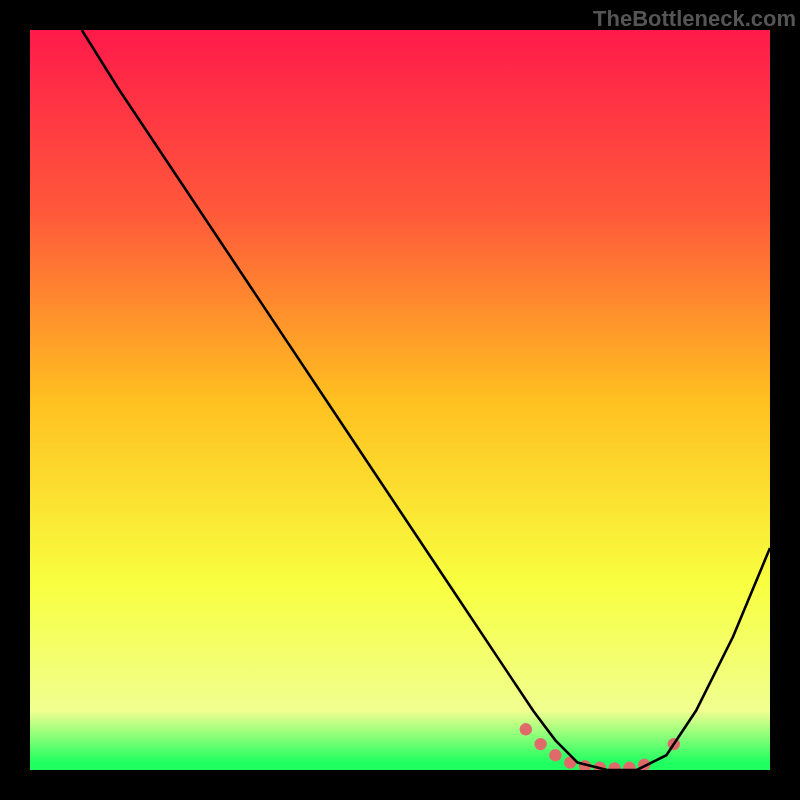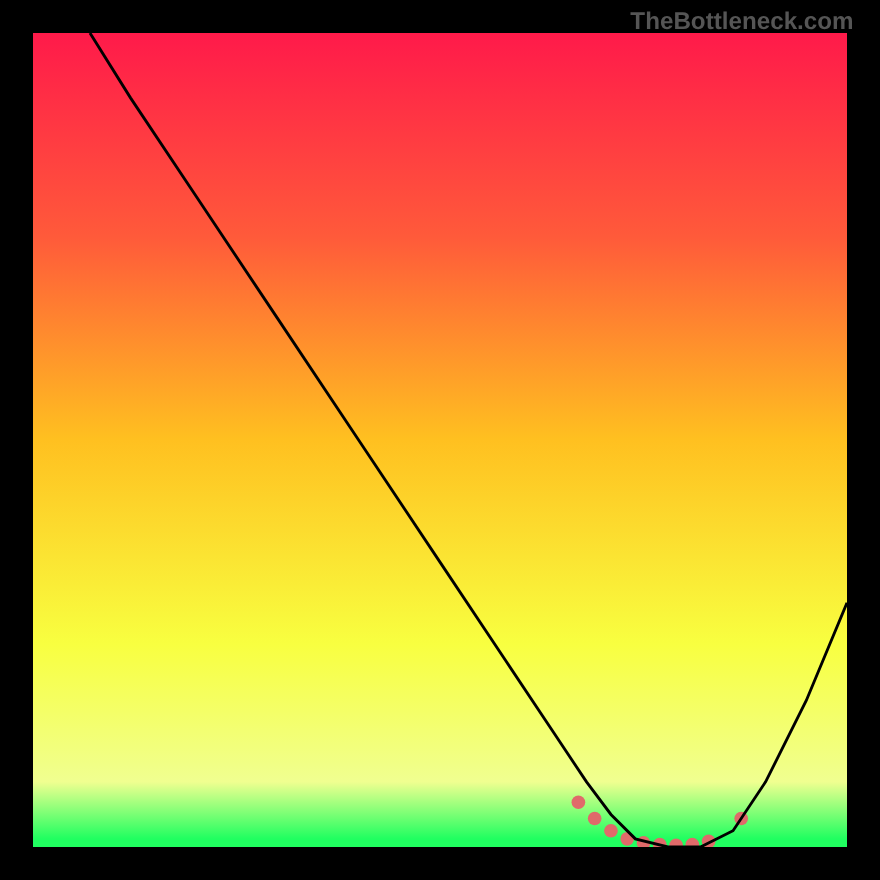--- a/index.html
+++ b/index.html
@@ -7,21 +7,21 @@
     width: 800px;
     height: 800px;
     background: #000;
     position: relative;
     font-family: Arial, sans-serif;
     overflow: hidden;
   }
   .watermark {
     position: absolute;
     top: 6px;
-    right: 24px;
+    right: 4px;
     color: #555;
     font-size: 22px;
     font-weight: bold;
     z-index: 10;
   }
   .plot-area {
     position: absolute;
     left: 30px;
     top: 30px;
     width: 740px;

